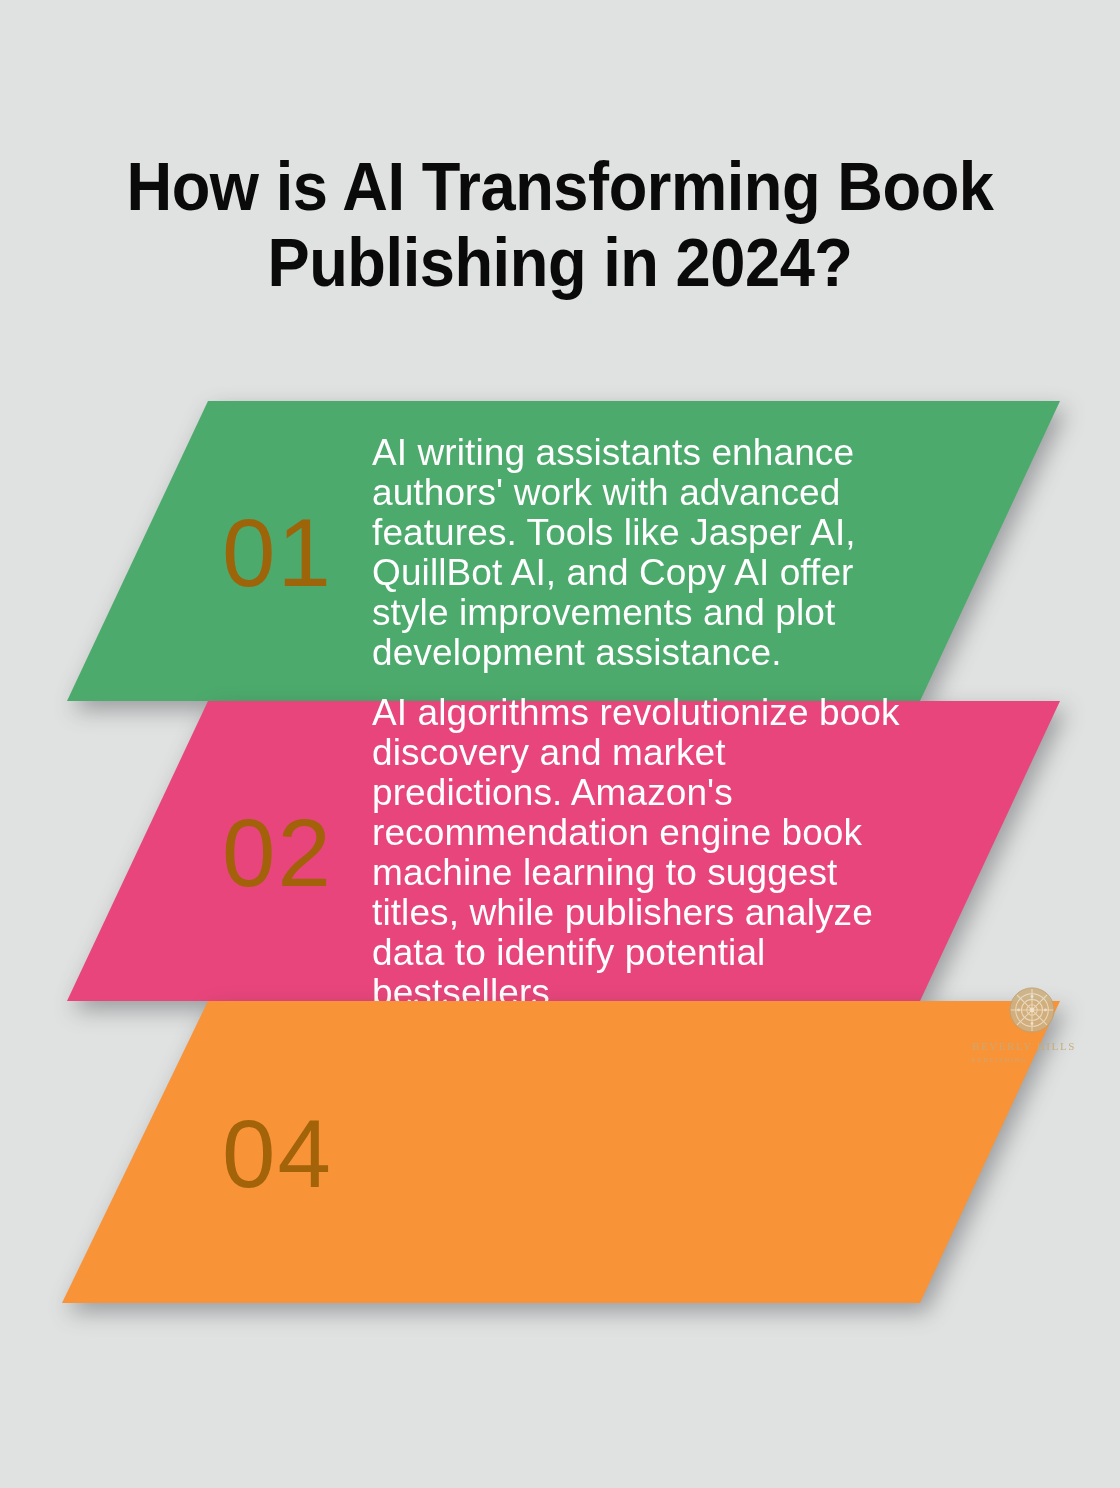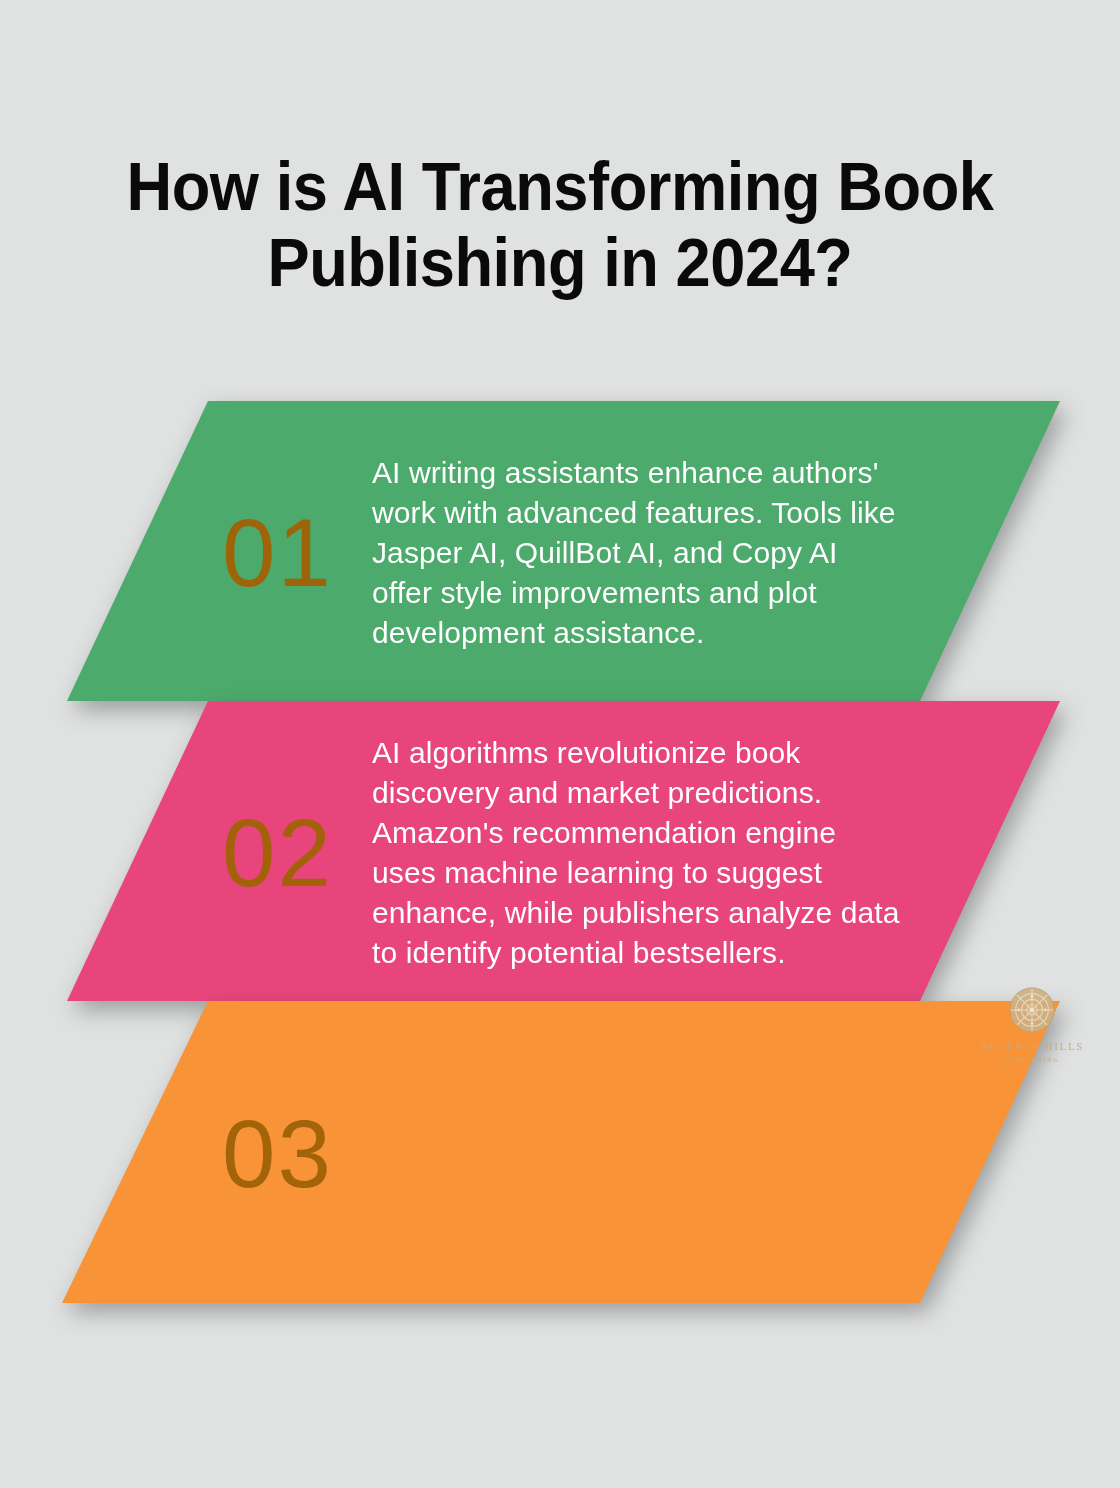--- a/index.html
+++ b/index.html
@@ -96,42 +96,41 @@
     letter-spacing: 2px;
     -webkit-text-stroke: 0px;
     opacity: 0.97;
   }
 
   .panel-text {
     flex: 1 1 auto;
     max-width: 530px;
     font-family: "Liberation Sans Narrow", "Liberation Sans", sans-serif;
     font-weight: 400;
-    font-size: 30px;
+    font-size: 37px;
     line-height: 40px;
     color: #ffffff;
     letter-spacing: 0.1px;
   }
 
   
   #panel-1 { top: 0px;   height: 300px; }
   #panel-2 { top: 300px; height: 300px; }
   #panel-3 { top: 600px; height: 302px; }
 
   #panel-1 .panel-content { padding-top: 4px; }
   #panel-2 .panel-content { padding-top: 4px; }
   #panel-3 .panel-content { padding-top: 4px; }
 
   
   .logo {
     position: absolute;
     right: 28px;
     bottom: 58px;
     width: 120px;
-    text-align: center;
     opacity: 0.92;
   }
   .logo-emblem {
     width: 48px;
     height: 48px;
     margin: 0 auto 6px auto;
     display: block;
   }
   .logo-name {
     font-family: "Liberation Serif", serif;
@@ -175,32 +174,32 @@
     </div>
 
     <div class="panel" id="panel-2">
       <div class="panel-shape">
         <svg viewBox="0 0 1120 300" preserveAspectRatio="none" xmlns="http://www.w3.org/2000/svg">
           <polygon id="shape-fill-2" points="208,0 1060,0 920,300 67,300" fill="#e8457c"></polygon>
         </svg>
       </div>
       <div class="panel-content">
         <div class="panel-number">02</div>
-        <div class="panel-text">AI algorithms revolutionize book discovery and market predictions. Amazon's recommendation engine uses machine learning to suggest enhance, while publishers analyze data to identify potential bestsellers.</div>
+        <div class="panel-text">AI algorithms revolutionize book discovery and market predictions. Amazon's recommendation engine book machine learning to suggest titles, while publishers analyze data to identify potential bestsellers.</div>
       </div>
     </div>
 
     <div class="panel" id="panel-3">
       <div class="panel-shape">
         <svg viewBox="0 0 1120 302" preserveAspectRatio="none" xmlns="http://www.w3.org/2000/svg">
           <polygon id="shape-fill-3" points="208,0 1060,0 920,302 62,302" fill="#f89338"></polygon>
         </svg>
       </div>
       <div class="panel-content">
-        <div class="panel-number">03</div>
+        <div class="panel-number">04</div>
       </div>
     </div>
 
   </div>
 
   <div class="logo">
     <svg class="logo-emblem" viewBox="0 0 100 100" xmlns="http://www.w3.org/2000/svg">
       <circle cx="50" cy="50" r="46" fill="#cdb183"></circle>
       <circle cx="50" cy="50" r="46" fill="none" stroke="#bfa070" stroke-width="2"></circle>
       <g stroke="#f1e6d2" stroke-width="2.2" fill="none" opacity="0.85">

